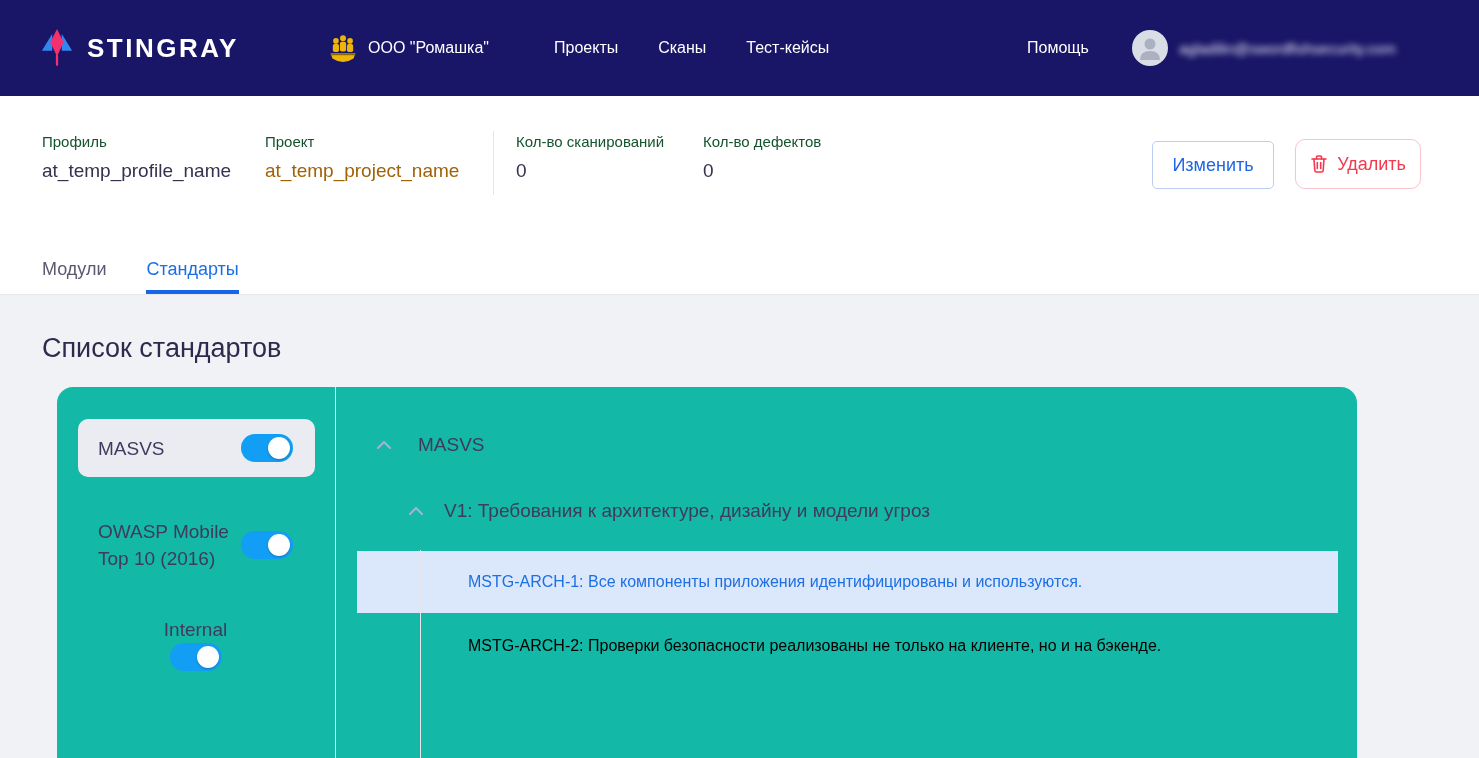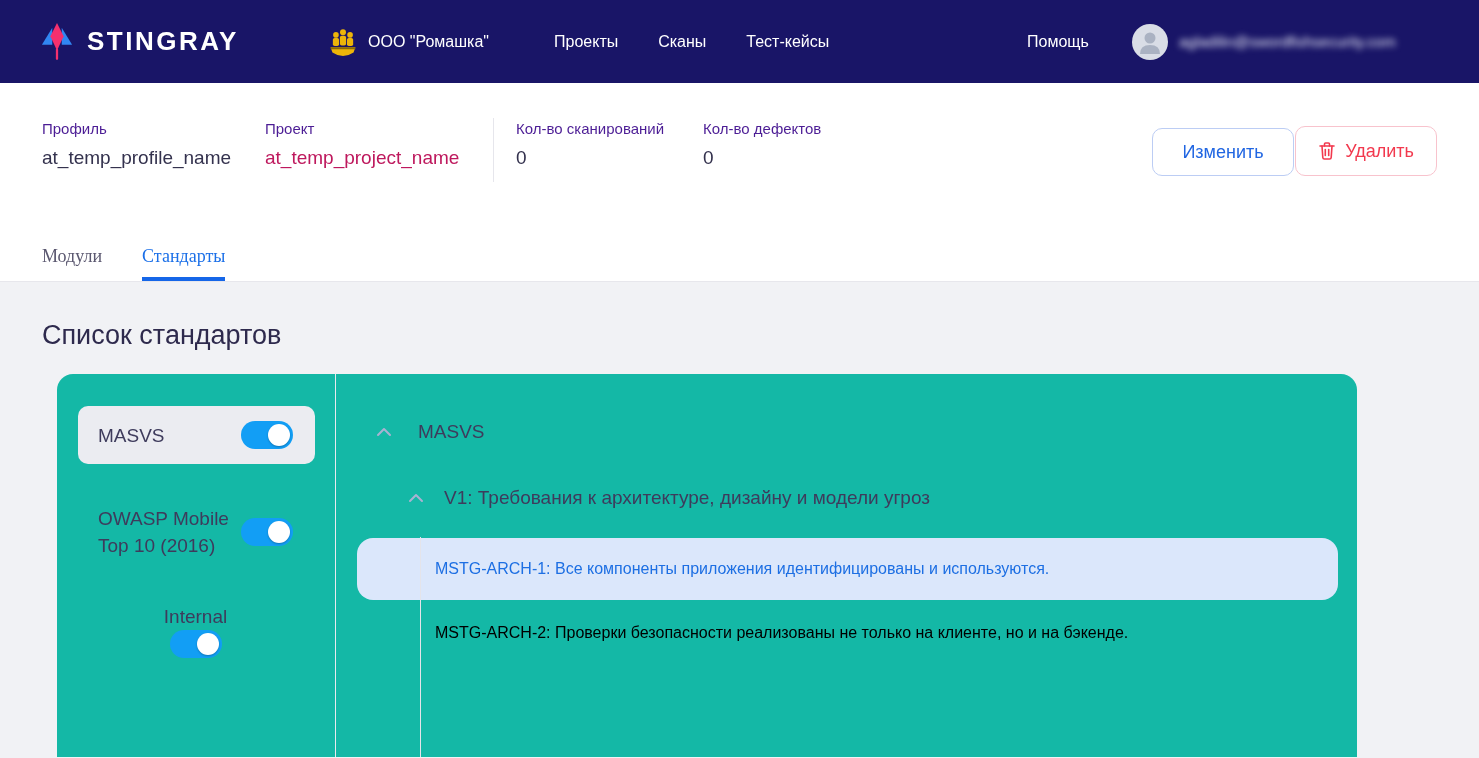--- a/index.html
+++ b/index.html
@@ -1,44 +1,44 @@
 <!DOCTYPE html>
 <html><head>
 <meta charset="utf-8">
 <style>
   * { box-sizing: border-box; margin: 0; padding: 0; }
   html,body { width:1479px; height:758px; overflow:hidden; }
   body { font-family:"Liberation Sans","DejaVu Sans",sans-serif; background:#f1f2f5; }
 
   
-  .navbar { position:relative; height:83px; background:#191567;text-align:center; }
+  .navbar { position:relative; height:96px; background:#191567;text-align:center; }
   .brand { position:absolute; left:40px; top:50%; transform:translateY(-50%); display:flex; align-items:center; gap:13px; cursor:pointer; }
   .brand-text { color:#ffffff; font-size:26px; font-weight:bold; letter-spacing:2.5px; }
   .org { position:absolute; left:328px; top:50%; transform:translateY(-50%); display:flex; align-items:center; gap:10px; cursor:pointer; }
   .org-label { color:#ffffff; font-size:16px; }
   .nav-links { position:absolute; left:554px; top:50%; transform:translateY(-50%); display:flex; gap:40px; }
   .nav-link { color:#ffffff; font-size:16px; cursor:pointer; }
   .help-link { position:absolute; left:1027px; top:50%; transform:translateY(-50%); color:#ffffff; font-size:16px; cursor:pointer; }
   .user { position:absolute; left:1132px; top:50%; transform:translateY(-50%); display:flex; align-items:center; gap:11px; cursor:pointer; }
   .avatar { width:36px; height:36px; border-radius:50%; background:#d9dde6; display:flex; align-items:center; justify-content:center; overflow:hidden; }
   .email { color:#e9eaf6; font-size:15px; filter:blur(3px); }
 
   
   .profile-header { position:relative; height:199px; background:#ffffff; border-bottom:1px solid #e7e7ec; }
   .field { position:absolute; top:37px; }
-  .field-label { font-size:15px; color:#4c1d95; }
+  .field-label { font-size:15px; color:#14532d; }
   .field-value { margin-top:10px; font-size:19px; color:#34324e; }
-  .field-value.link { color:#be185d; cursor:pointer; }
+  .field-value.link { color:#a16207; cursor:pointer; }
   .f0 { left:42px; } .f1 { left:265px; } .f2 { left:516px; } .f3 { left:703px; }
   .vdivider { position:absolute; left:493px; top:35px; width:1px; height:64px; background:#e6e6ec; }
   .btn { position:absolute; background:#ffffff; font-size:18px; display:flex; align-items:center; justify-content:center; gap:9px; cursor:pointer; font-family:inherit; }
-  .btn-edit { left:1152px; top:45px; width:142px; height:48px; border:1px solid #bccdf4; border-radius:10px; color:#2166e2; }
-  .btn-delete { left:1295px; top:43px; width:142px; height:50px; border:1px solid #f8c3cd; border-radius:10px; color:#f2394e; }
+  .btn-edit { left:1152px; top:45px; width:122px; height:48px; border:1px solid #bccdf4; border-radius:5px; color:#2166e2; }
+  .btn-delete { left:1295px; top:43px; width:126px; height:50px; border:1px solid #f8c3cd; border-radius:10px; color:#f2394e; }
   .tabs { position:absolute; left:42px; bottom:0; display:flex; gap:40px; }
-  .tab { font-size:18px; color:#5b5870; padding-bottom:14px; cursor:pointer;font-family:Liberation Serif, serif; }
+  .tab { font-size:18px; color:#5b5870; padding-bottom:14px; cursor:pointer; }
   .tab.active { color:#1a6fe8; border-bottom:4px solid #1566e8; padding-bottom:10px; }
 
   
   .content { position:relative; height:475px; background:#f1f2f5; }
   .page-title { position:absolute; left:42px; top:38px; font-size:27px; font-weight:400; color:#2e2a4d; }
   .panel { position:absolute; left:57px; top:92px; width:1300px; bottom:0; background:#14b8a6; border-radius:16px 16px 0 0; display:flex; overflow:hidden; }
 
   
   .sidebar { width:279px; border-right:1px solid #e9e9ee; padding-top:32px; flex-shrink:0; }
   .std-row { margin:0 0 0 21px; width:237px; display:flex; align-items:center; justify-content:space-between; padding:0 22px 0 20px; cursor:pointer; }
@@ -49,21 +49,21 @@
   .toggle { position:relative; width:52px; height:28px; border-radius:14px; background:#129ef5; flex-shrink:0; cursor:pointer; }
   .toggle::after { content:""; position:absolute; top:3px; right:3px; width:22px; height:22px; border-radius:50%; background:#ffffff; box-shadow:0 1px 2px rgba(0,0,0,.25); }
 
   
   .tree { flex:1; position:relative; padding-top:36px; }
   .guide-line { position:absolute; left:84px; top:163px; bottom:0; width:1px; background:#e4e4ea; }
   .tree-row { display:flex; align-items:center; font-size:19px; color:#3e3b5c; position:relative; z-index:1; }
   .row-root { height:44px; padding-left:40px; gap:26px; }
   .row-group { height:44px; margin-top:22px; padding-left:72px; gap:20px; }
   .chev { flex-shrink:0; cursor:pointer; display:flex; }
-  .tree-item { margin:0 19px 0 21px; padding-left:78px; padding-right:20px; min-height:62px; display:flex; align-items:center; border-radius:16px; cursor:pointer; }
+  .tree-item { margin:0 19px 0 21px; padding-left:111px; padding-right:20px; min-height:62px; display:flex; align-items:center; border-radius:0; cursor:pointer; }
   .tree-item.selected { background:#dbe7fb; color:#1d6fe3; margin-top:18px; }
   .tree-item.i2 { min-height:66px; }
   .tree-item.i3 { min-height:92px; align-items:flex-start; padding-top:12px; }
   .tree-item .itext { line-height:32px; max-width:880px; }
 </style>
 </head>
 <body>
 
 <div>
 

